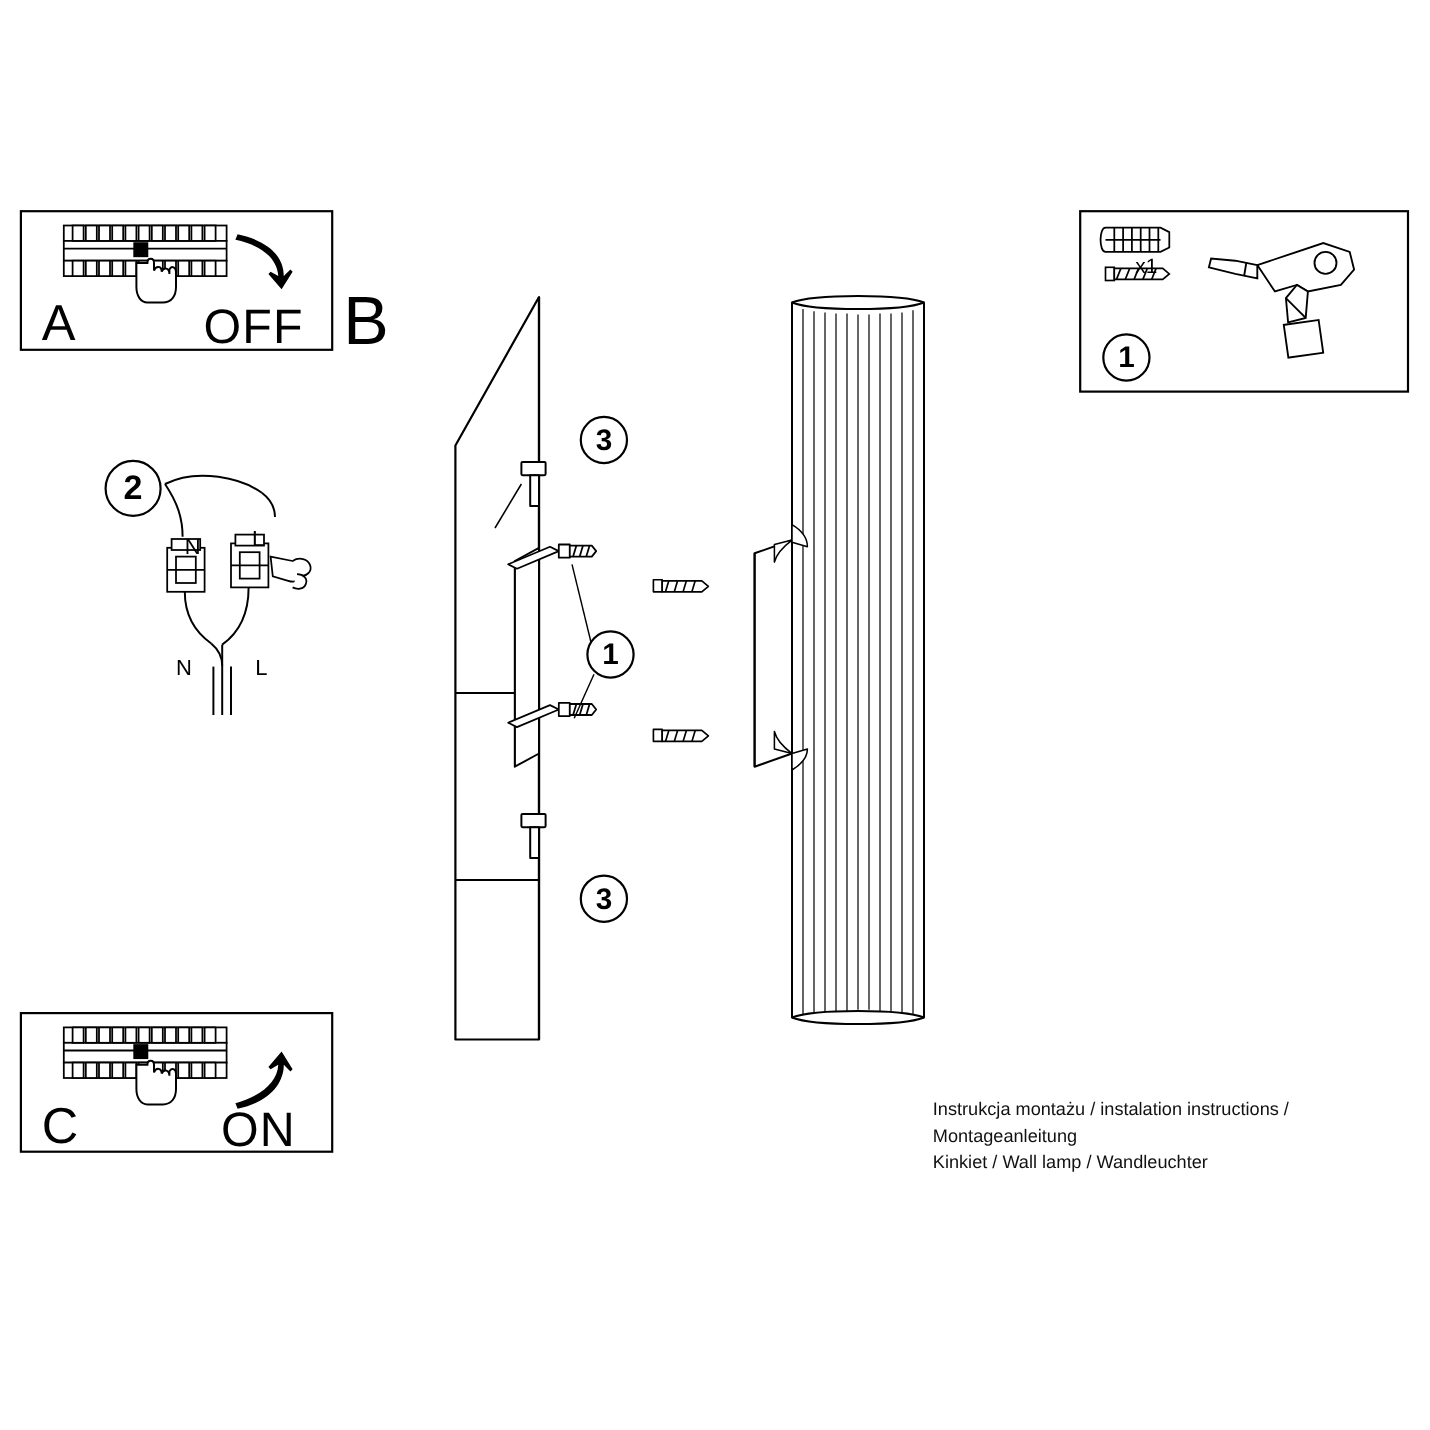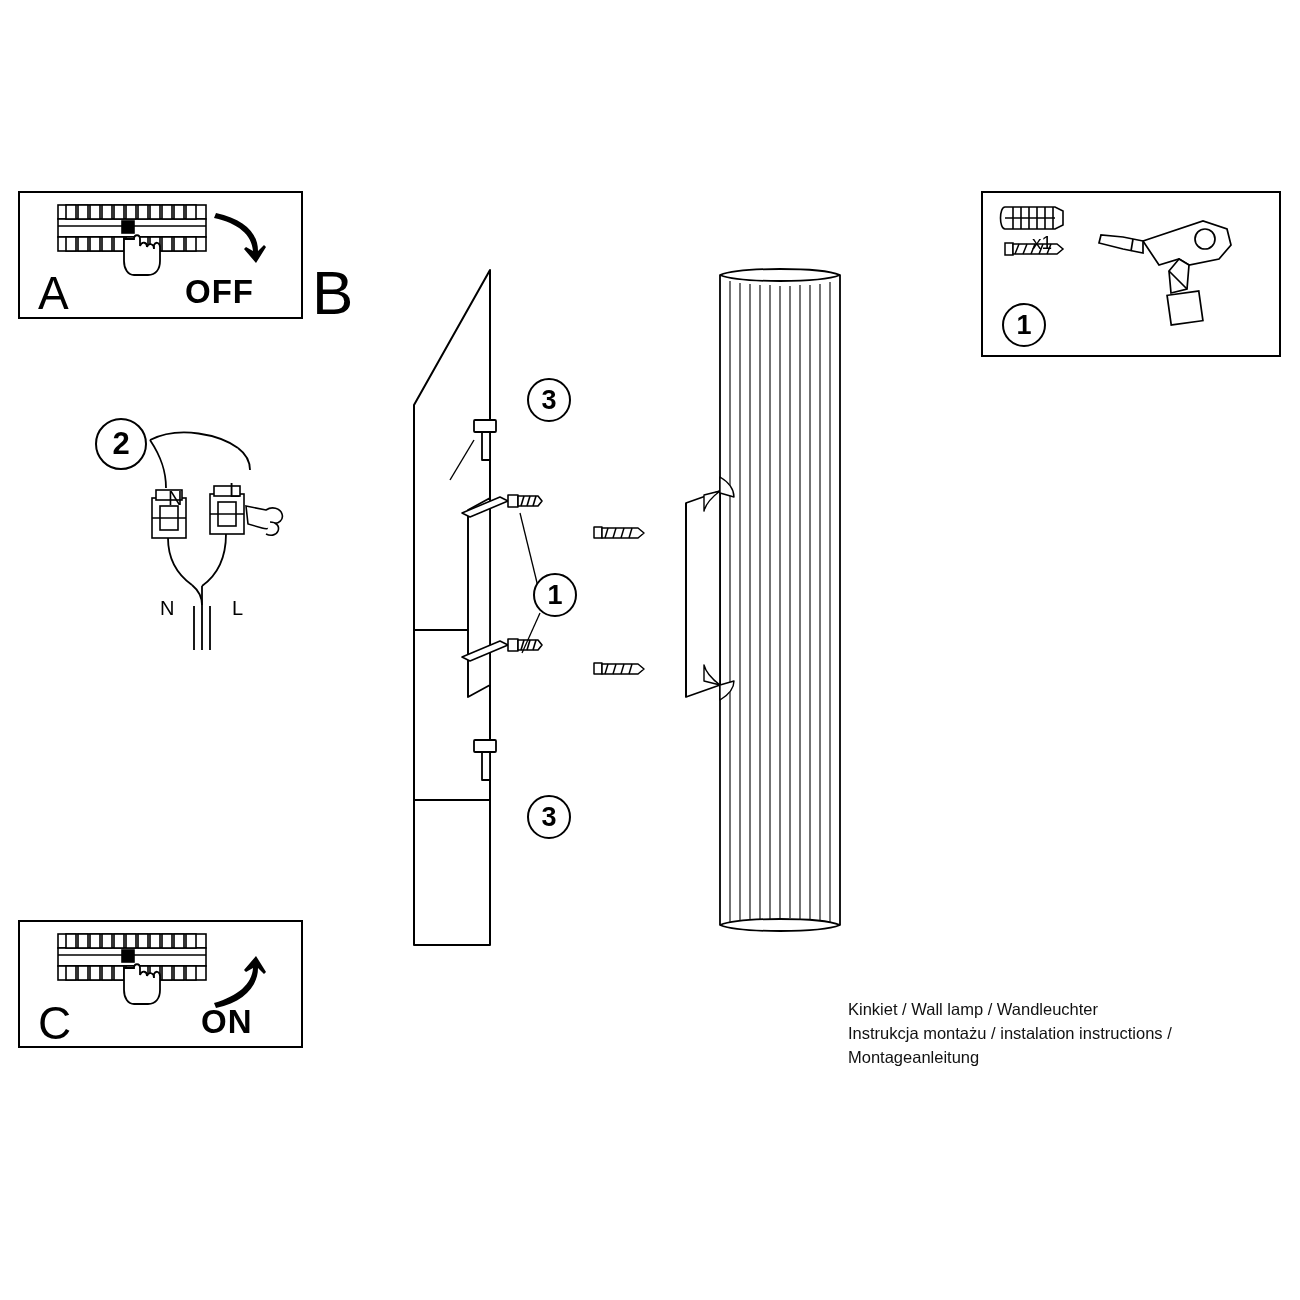--- a/index.html
+++ b/index.html
@@ -27,22 +27,22 @@
   .step-letter {
     font-size: 46px;
     font-weight: 400;
     line-height: 1;
     font-family: "Liberation Sans", sans-serif;
   }
   .step-letter.big {
     font-size: 62px;
   }
   .word-label {
-    font-size: 33px;
-    font-weight: 700;
+    font-size: 44px;
+    font-weight: 400;
     letter-spacing: 1px;
   }
   .circle-num {
     width: 44px;
     height: 44px;
     border: 2.5px solid #000;
     border-radius: 50%;
     display: flex;
     align-items: center;
     justify-content: center;
@@ -329,17 +329,17 @@
       </g>
     </g>
   </svg>
 
   <div class="abs wire-letter" style="left:168px; top:487px;">N</div>
   <div class="abs wire-letter" style="left:229px; top:479px;">L</div>
   <div class="abs wire-letter" style="left:160px; top:597px;">N</div>
   <div class="abs wire-letter" style="left:232px; top:597px;">L</div>
 
   <div class="abs footer-text" style="left:848px; top:998px; width:440px;">
+    <div>Instrukcja montażu / instalation instructions / Montageanleitung</div>
     <div>Kinkiet / Wall lamp / Wandleuchter</div>
-    <div>Instrukcja montażu / instalation instructions / Montageanleitung</div>
   </div>
 
 </div>
 
 </body></html>

